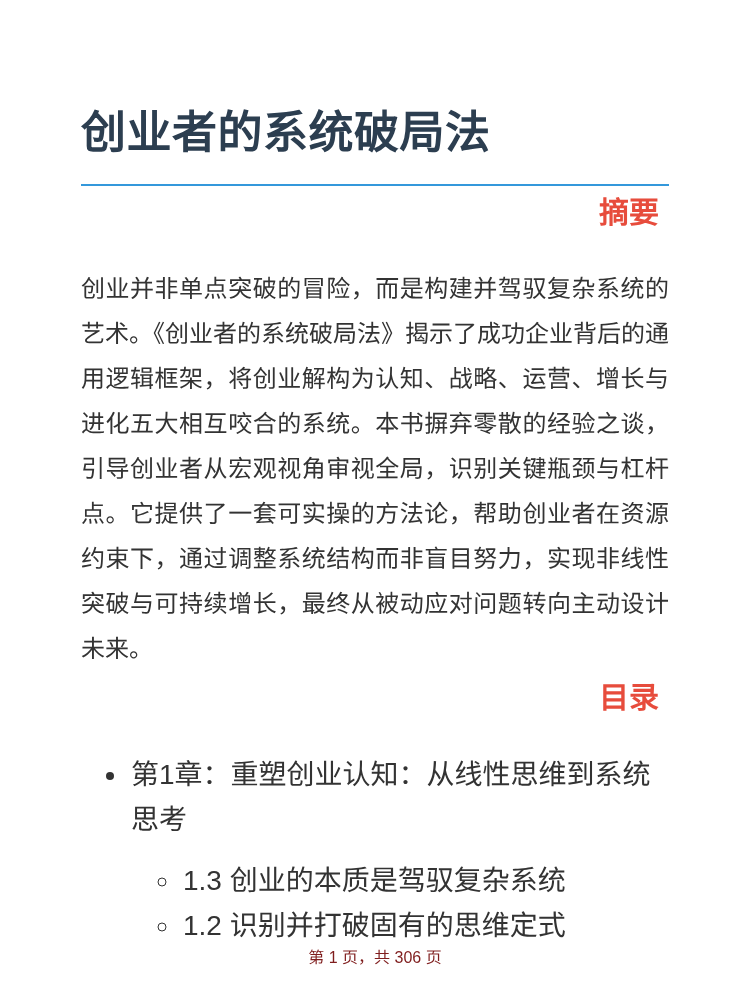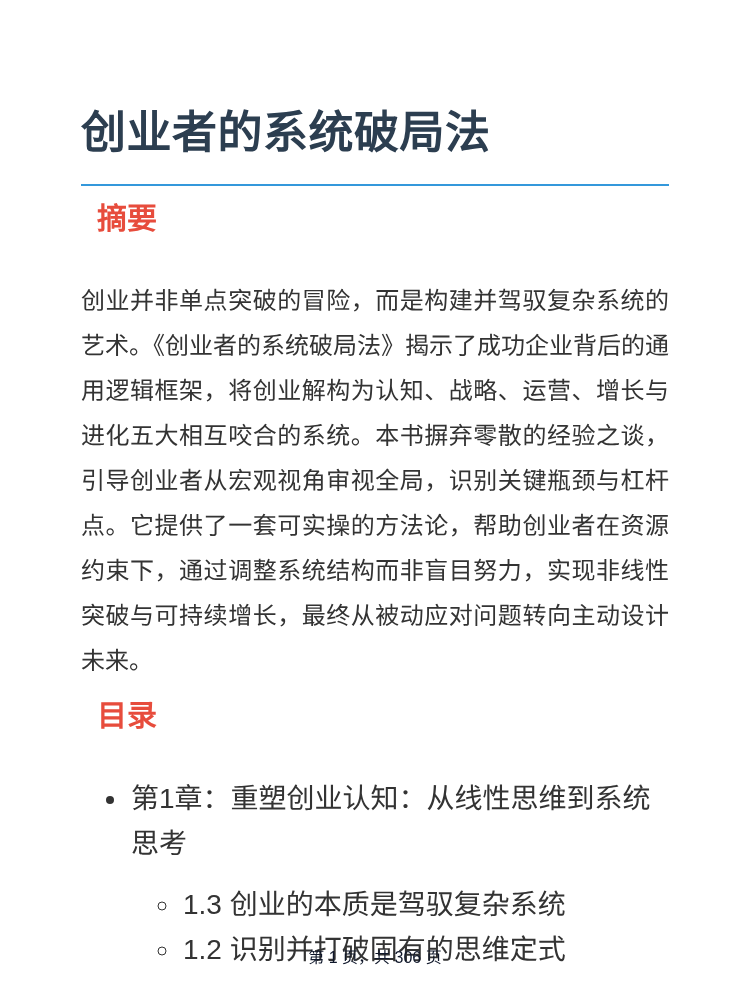--- a/index.html
+++ b/index.html
@@ -26,25 +26,26 @@
     padding-top: 108px;
     padding-bottom: 26px;
     font-size: 45px;
     font-weight: 700;
     color: #2c3e50;
     border-bottom: 2px solid #3498db;
     letter-spacing: 0.5px;
     line-height: 1.1;
   }
   .section-heading {
-    margin: 16px;
+    margin: 10px;
     font-size: 30px;
     font-weight: 700;
     color: #e74c3c;
     line-height: 1.15;
+    text-align: right;
   }
   .abstract-text {
     margin: 0;
     padding-top: 26px;
     font-size: 24px;
     line-height: 45px;
     text-align: justify;
     color: #333333;
   }
   ul.toc-list {
@@ -70,21 +71,21 @@
   ul.toc-sublist > li {
     padding-left: 2px;
   }
   .page-footer {
     position: absolute;
     left: 0;
     right: 0;
     bottom: 32px;
     text-align: center;
     font-size: 16px;
-    color: #0f172a;
+    color: #7f1d1d;
   }
 </style>
 </head>
 <body>
 
 <div class="page">
   <div class="content">
 
     <h1 class="doc-title">创业者的系统破局法</h1>
 

